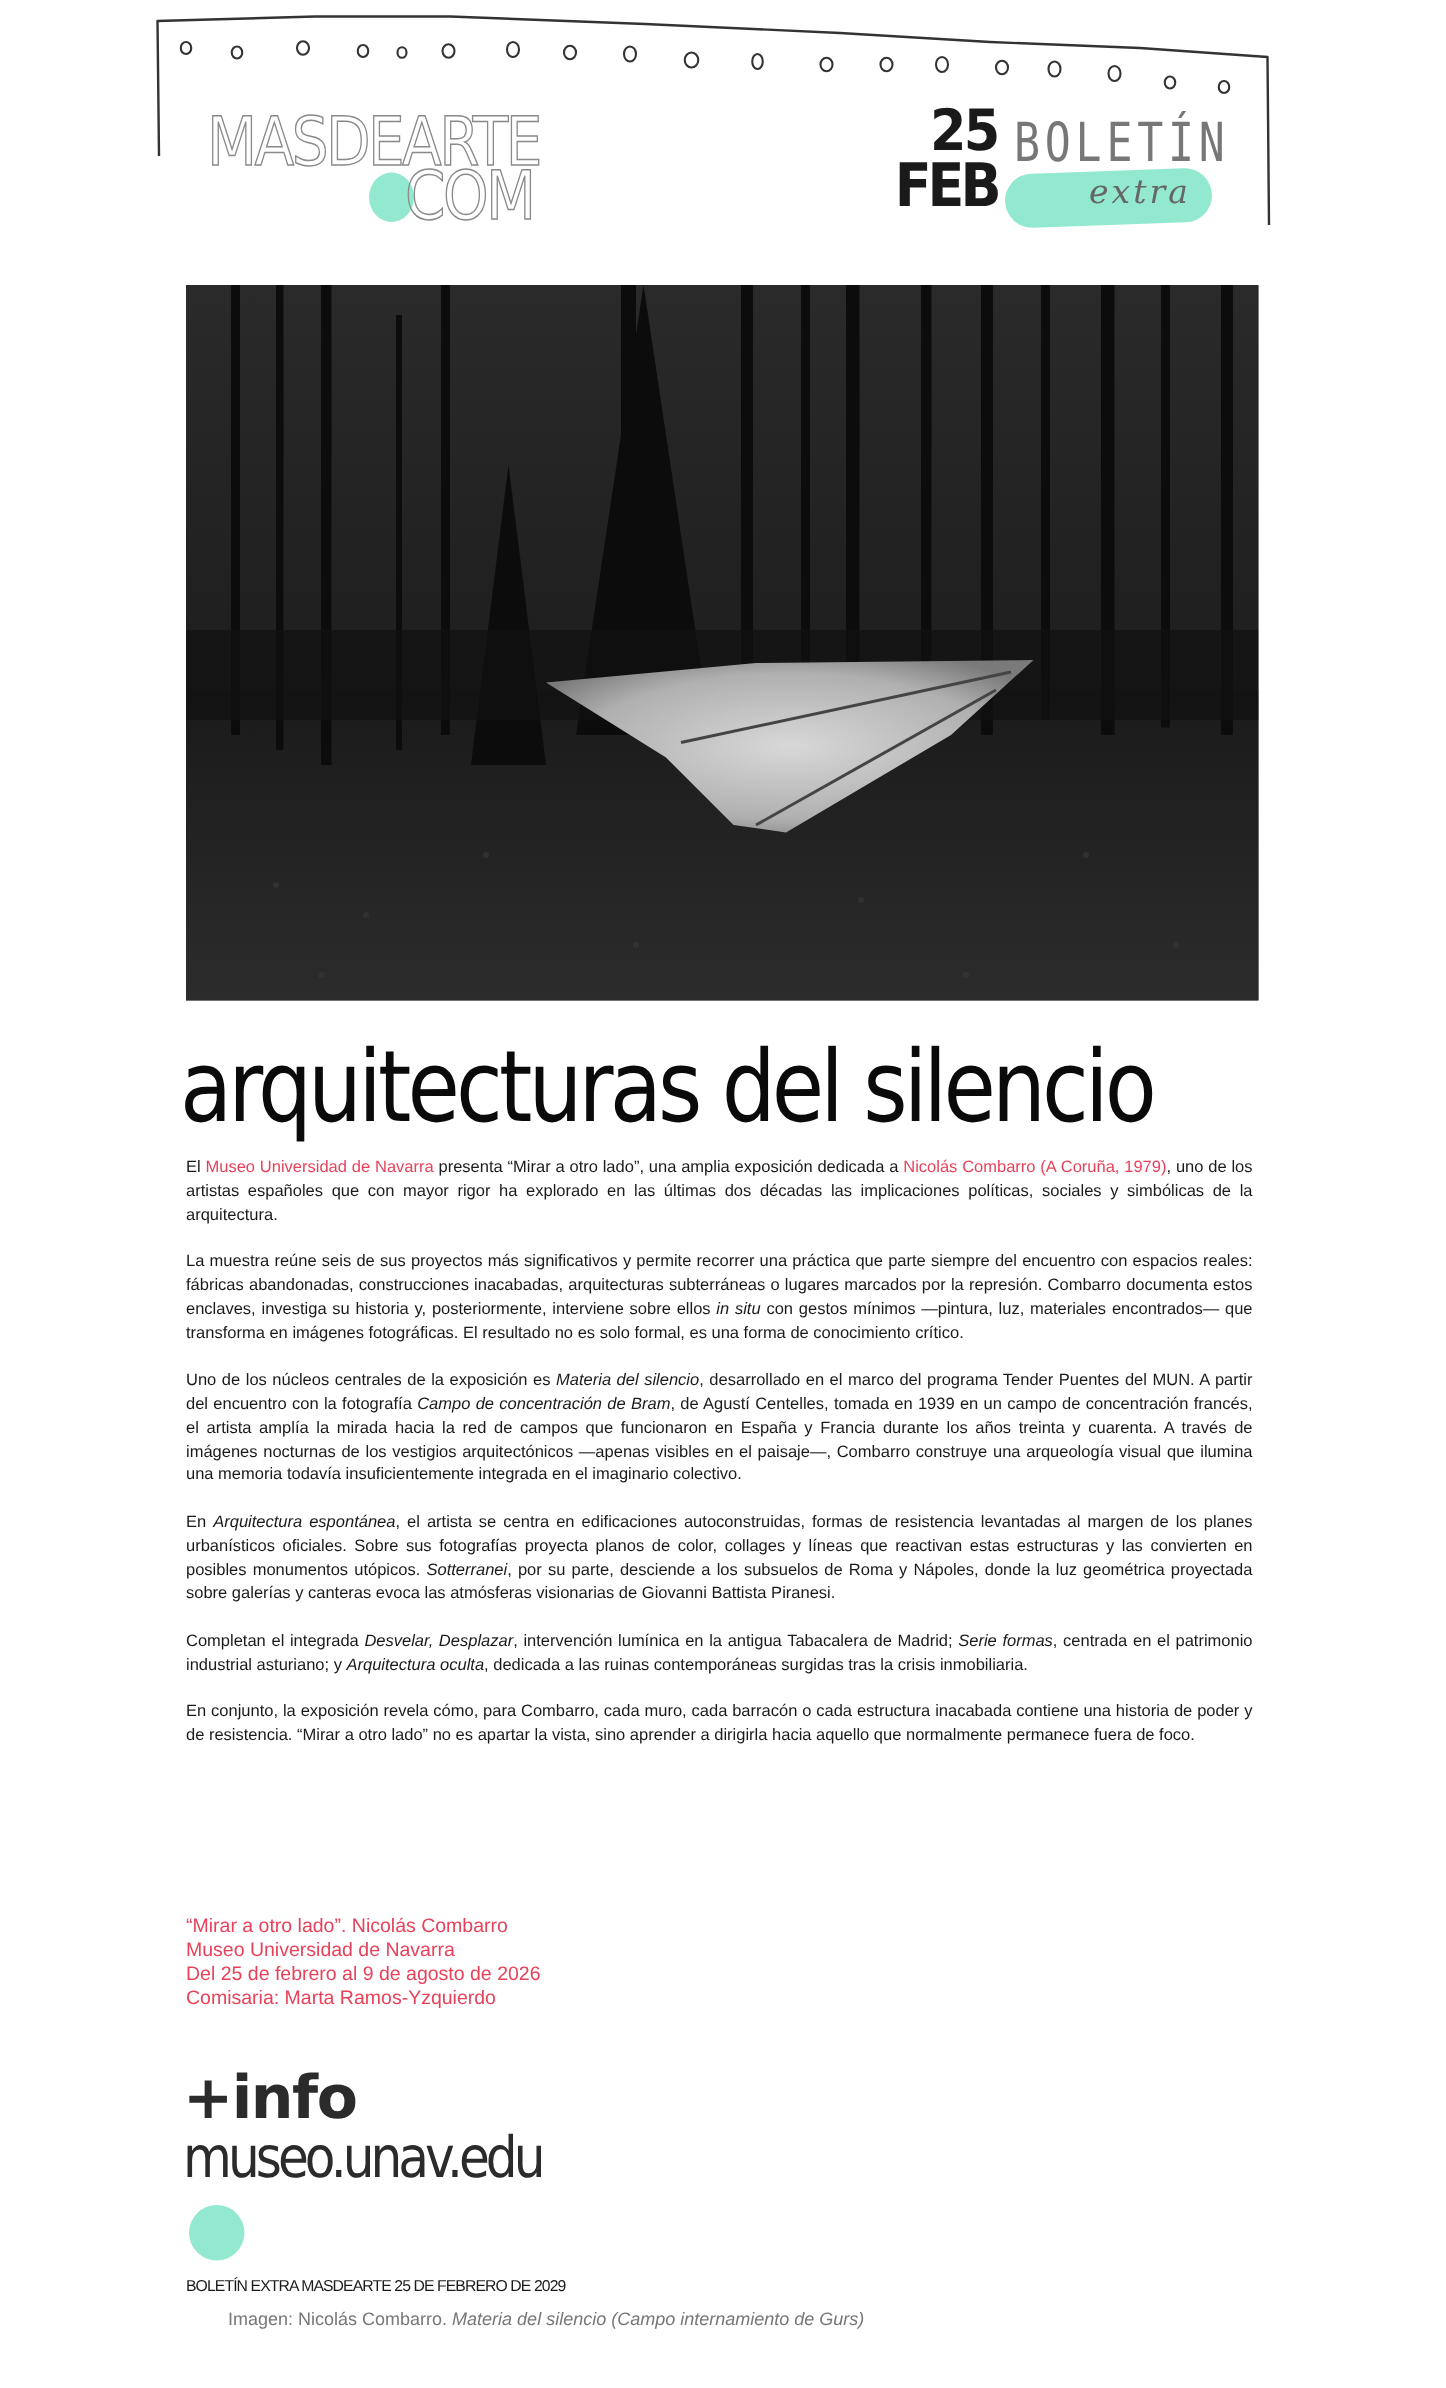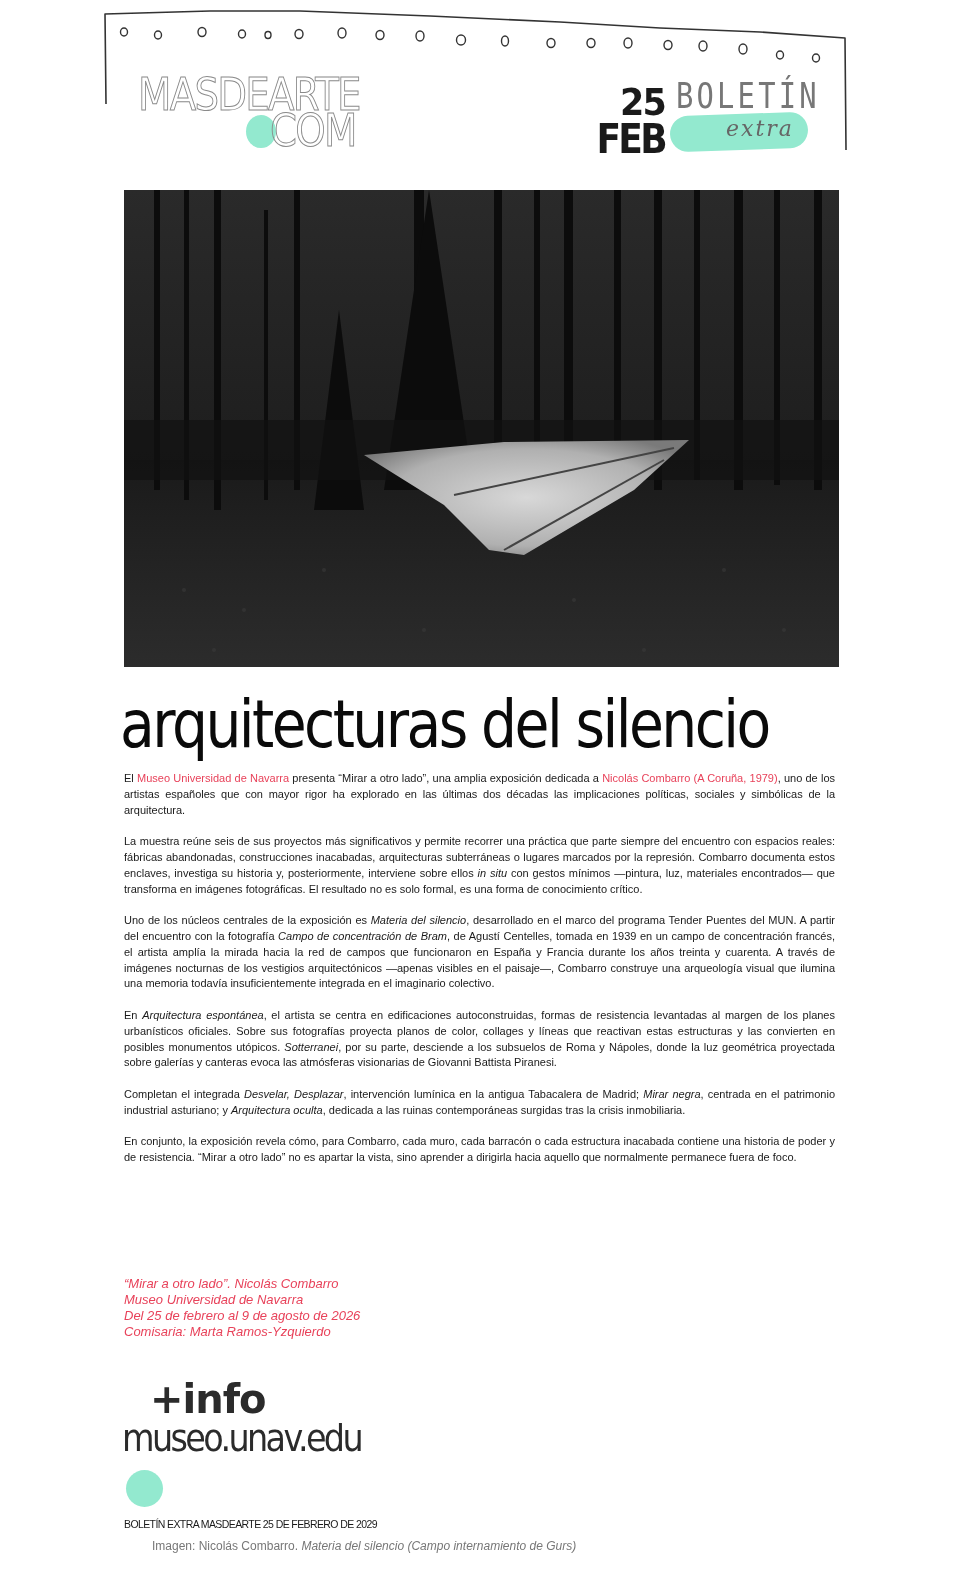--- a/index.html
+++ b/index.html
@@ -7,41 +7,41 @@
 
   .header-frame { position: absolute; left: 100px; top: 0; width: 760px; height: 170px; }
   .header-frame svg { position: absolute; left: 0; top: 0; }
 
   .logo { position: absolute; left: 138px; top: 72px; width: 230px; height: 80px; }
   .logo-top { position: absolute; left: 0; top: 0; font-size: 45px; font-weight: 300; color: #8a8a8a; letter-spacing: -2px; line-height: 45px; transform: scaleX(0.86); transform-origin: left top; font-family: "DejaVu Sans", sans-serif; font-weight: normal; -webkit-text-stroke: 0; }
   .logo-top span { color: transparent; -webkit-text-stroke: 1px #8a8a8a; }
   .logo-dot { position: absolute; left: 108px; top: 43px; width: 30px; height: 33px; border-radius: 50%; background: #93e9cf; }
   .logo-bottom { position: absolute; left: 132px; top: 36px; font-size: 45px; line-height: 45px; color: transparent; -webkit-text-stroke: 1px #8a8a8a; transform: scaleX(0.86); transform-origin: left top; font-family: "DejaVu Sans", sans-serif; letter-spacing: -2px; }
 
-  .date-block { position: absolute; left: 580px; top: 84px; width: 85px; text-align: right; }
+  .date-block { position: absolute; left: 580px; top: 69px; width: 85px; text-align: right; }
   .date-day { font-family: "DejaVu Sans", sans-serif; font-weight: bold; font-size: 38px; line-height: 36px; color: #1a1a1a; letter-spacing: -2px; transform: scaleX(0.92); transform-origin: right top; }
   .date-month { font-family: "DejaVu Sans", sans-serif; font-weight: bold; font-size: 40px; line-height: 38px; color: #1a1a1a; letter-spacing: -3px; transform: scaleX(0.9); transform-origin: right top; }
 
   .boletin { position: absolute; left: 676px; top: 76px; font-family: "DejaVu Sans Mono", monospace; font-size: 36px; line-height: 40px; color: #777; letter-spacing: 4px; font-weight: normal; transform: scaleX(0.8); transform-origin: left top; }
   .extra-pill { position: absolute; left: 670px; top: 114px; width: 138px; height: 36px; border-radius: 18px; background: #93e9cf; transform: rotate(-2deg); }
   .extra-text { position: absolute; left: 686px; top: 116px; font-family: "DejaVu Serif", serif; font-style: italic; font-size: 22px; color: #666; letter-spacing: 2px; margin-left: 40px; }
 
   .hero { position: absolute; left: 124px; top: 190px; width: 715px; height: 477px; overflow: hidden; background: #1b1b1b; }
 
   .title { position: absolute; left: 120px; top: 690px; font-family: "DejaVu Sans", sans-serif; font-size: 66px; line-height: 70px; color: #0a0a0a; letter-spacing: -3px; transform: scaleX(0.86); transform-origin: left top; white-space: nowrap; font-weight: normal; }
 
   .article { position: absolute; left: 124px; top: 771px; width: 711px; font-family: "Liberation Sans", sans-serif; font-size: 11px; line-height: 15.8px; color: #1a1a1a; text-align: justify; }
   .article p { margin: 0 0 15.8px 0; }
   .article .link { color: #e8425a; }
   .article em { font-style: italic; }
 
   .exhibit-info { position: absolute; left: 124px; top: 1276px; font-family: "Liberation Sans", sans-serif; font-size: 13px; line-height: 16px; color: #e8425a; }
-  .exhibit-info div { white-space: nowrap; font-style: italic; }
+  .exhibit-info div { white-space: nowrap; }
 
-  .more-info { position: absolute; left: 122px; top: 1378px; font-family: "DejaVu Sans", sans-serif; font-weight: bold; font-size: 40px; line-height: 42px; color: #2b2b2b; letter-spacing: -1px; margin-left: 28px; }
+  .more-info { position: absolute; left: 122px; top: 1378px; font-family: "DejaVu Sans", sans-serif; font-weight: bold; font-size: 40px; line-height: 42px; color: #2b2b2b; letter-spacing: -1px; }
   .more-url { position: absolute; left: 122px; top: 1418px; font-family: "DejaVu Sans", sans-serif; font-size: 38px; line-height: 40px; color: #2b2b2b; letter-spacing: -3px; transform: scaleX(0.88); transform-origin: left top; white-space: nowrap; }
 
   .footer-dot { position: absolute; left: 126px; top: 1470px; width: 37px; height: 37px; border-radius: 50%; background: #93e9cf; }
 
   .footer-line { position: absolute; left: 124px; top: 1517px; font-family: "Liberation Sans", sans-serif; font-size: 10.5px; line-height: 14px; color: #1a1a1a; letter-spacing: -0.6px; white-space: nowrap; }
   .credit { position: absolute; left: 124px; top: 1538px; font-family: "Liberation Sans", sans-serif; font-size: 12px; line-height: 16px; color: #777; white-space: nowrap; margin-left: 28px; }
   .credit em { font-style: italic; }
 </style>
 </head>
 <body>
@@ -151,21 +151,21 @@
 
 <div class="article">
   <p><span>El </span><span class="link">Museo Universidad de Navarra</span><span> presenta “Mirar a otro lado”, una amplia exposición dedicada a </span><span class="link">Nicolás Combarro (A Coruña, 1979)</span><span>, uno de los artistas españoles que con mayor rigor ha explorado en las últimas dos décadas las implicaciones políticas, sociales y simbólicas de la arquitectura.</span></p>
 
   <p><span>La muestra reúne seis de sus proyectos más significativos y permite recorrer una práctica que parte siempre del encuentro con espacios reales: fábricas abandonadas, construcciones inacabadas, arquitecturas subterráneas o lugares marcados por la represión. Combarro documenta estos enclaves, investiga su historia y, posteriormente, interviene sobre ellos </span><em>in situ</em><span> con gestos mínimos —pintura, luz, materiales encontrados— que transforma en imágenes fotográficas. El resultado no es solo formal, es una forma de conocimiento crítico.</span></p>
 
   <p><span>Uno de los núcleos centrales de la exposición es </span><em>Materia del silencio</em><span>, desarrollado en el marco del programa Tender Puentes del MUN. A partir del encuentro con la fotografía </span><em>Campo de concentración de Bram</em><span>, de Agustí Centelles, tomada en 1939 en un campo de concentración francés, el artista amplía la mirada hacia la red de campos que funcionaron en España y Francia durante los años treinta y cuarenta. A través de imágenes nocturnas de los vestigios arquitectónicos —apenas visibles en el paisaje—, Combarro construye una arqueología visual que ilumina una memoria todavía insuficientemente integrada en el imaginario colectivo.</span></p>
 
   <p><span>En </span><em>Arquitectura espontánea</em><span>, el artista se centra en edificaciones autoconstruidas, formas de resistencia levantadas al margen de los planes urbanísticos oficiales. Sobre sus fotografías proyecta planos de color, collages y líneas que reactivan estas estructuras y las convierten en posibles monumentos utópicos. </span><em>Sotterranei</em><span>, por su parte, desciende a los subsuelos de Roma y Nápoles, donde la luz geométrica proyectada sobre galerías y canteras evoca las atmósferas visionarias de Giovanni Battista Piranesi.</span></p>
 
-  <p><span>Completan el integrada </span><em>Desvelar, Desplazar</em><span>, intervención lumínica en la antigua Tabacalera de Madrid; </span><em>Mirar negra</em><span>, centrada en el patrimonio industrial asturiano; y </span><em>Arquitectura oculta</em><span>, dedicada a las ruinas contemporáneas surgidas tras la crisis inmobiliaria.</span></p>
+  <p><span>Completan el integrada </span><em>Desvelar, Desplazar</em><span>, intervención lumínica en la antigua Tabacalera de Madrid; </span><em>Serie formas</em><span>, centrada en el patrimonio industrial asturiano; y </span><em>Arquitectura oculta</em><span>, dedicada a las ruinas contemporáneas surgidas tras la crisis inmobiliaria.</span></p>
 
   <p><span>En conjunto, la exposición revela cómo, para Combarro, cada muro, cada barracón o cada estructura inacabada contiene una historia de poder y de resistencia. “Mirar a otro lado” no es apartar la vista, sino aprender a dirigirla hacia aquello que normalmente permanece fuera de foco.</span></p>
 </div>
 
 <div class="exhibit-info">
   <div>“Mirar a otro lado”. Nicolás Combarro</div>
   <div>Museo Universidad de Navarra</div>
   <div>Del 25 de febrero al 9 de agosto de 2026</div>
   <div>Comisaria: Marta Ramos-Yzquierdo</div>
 </div>

